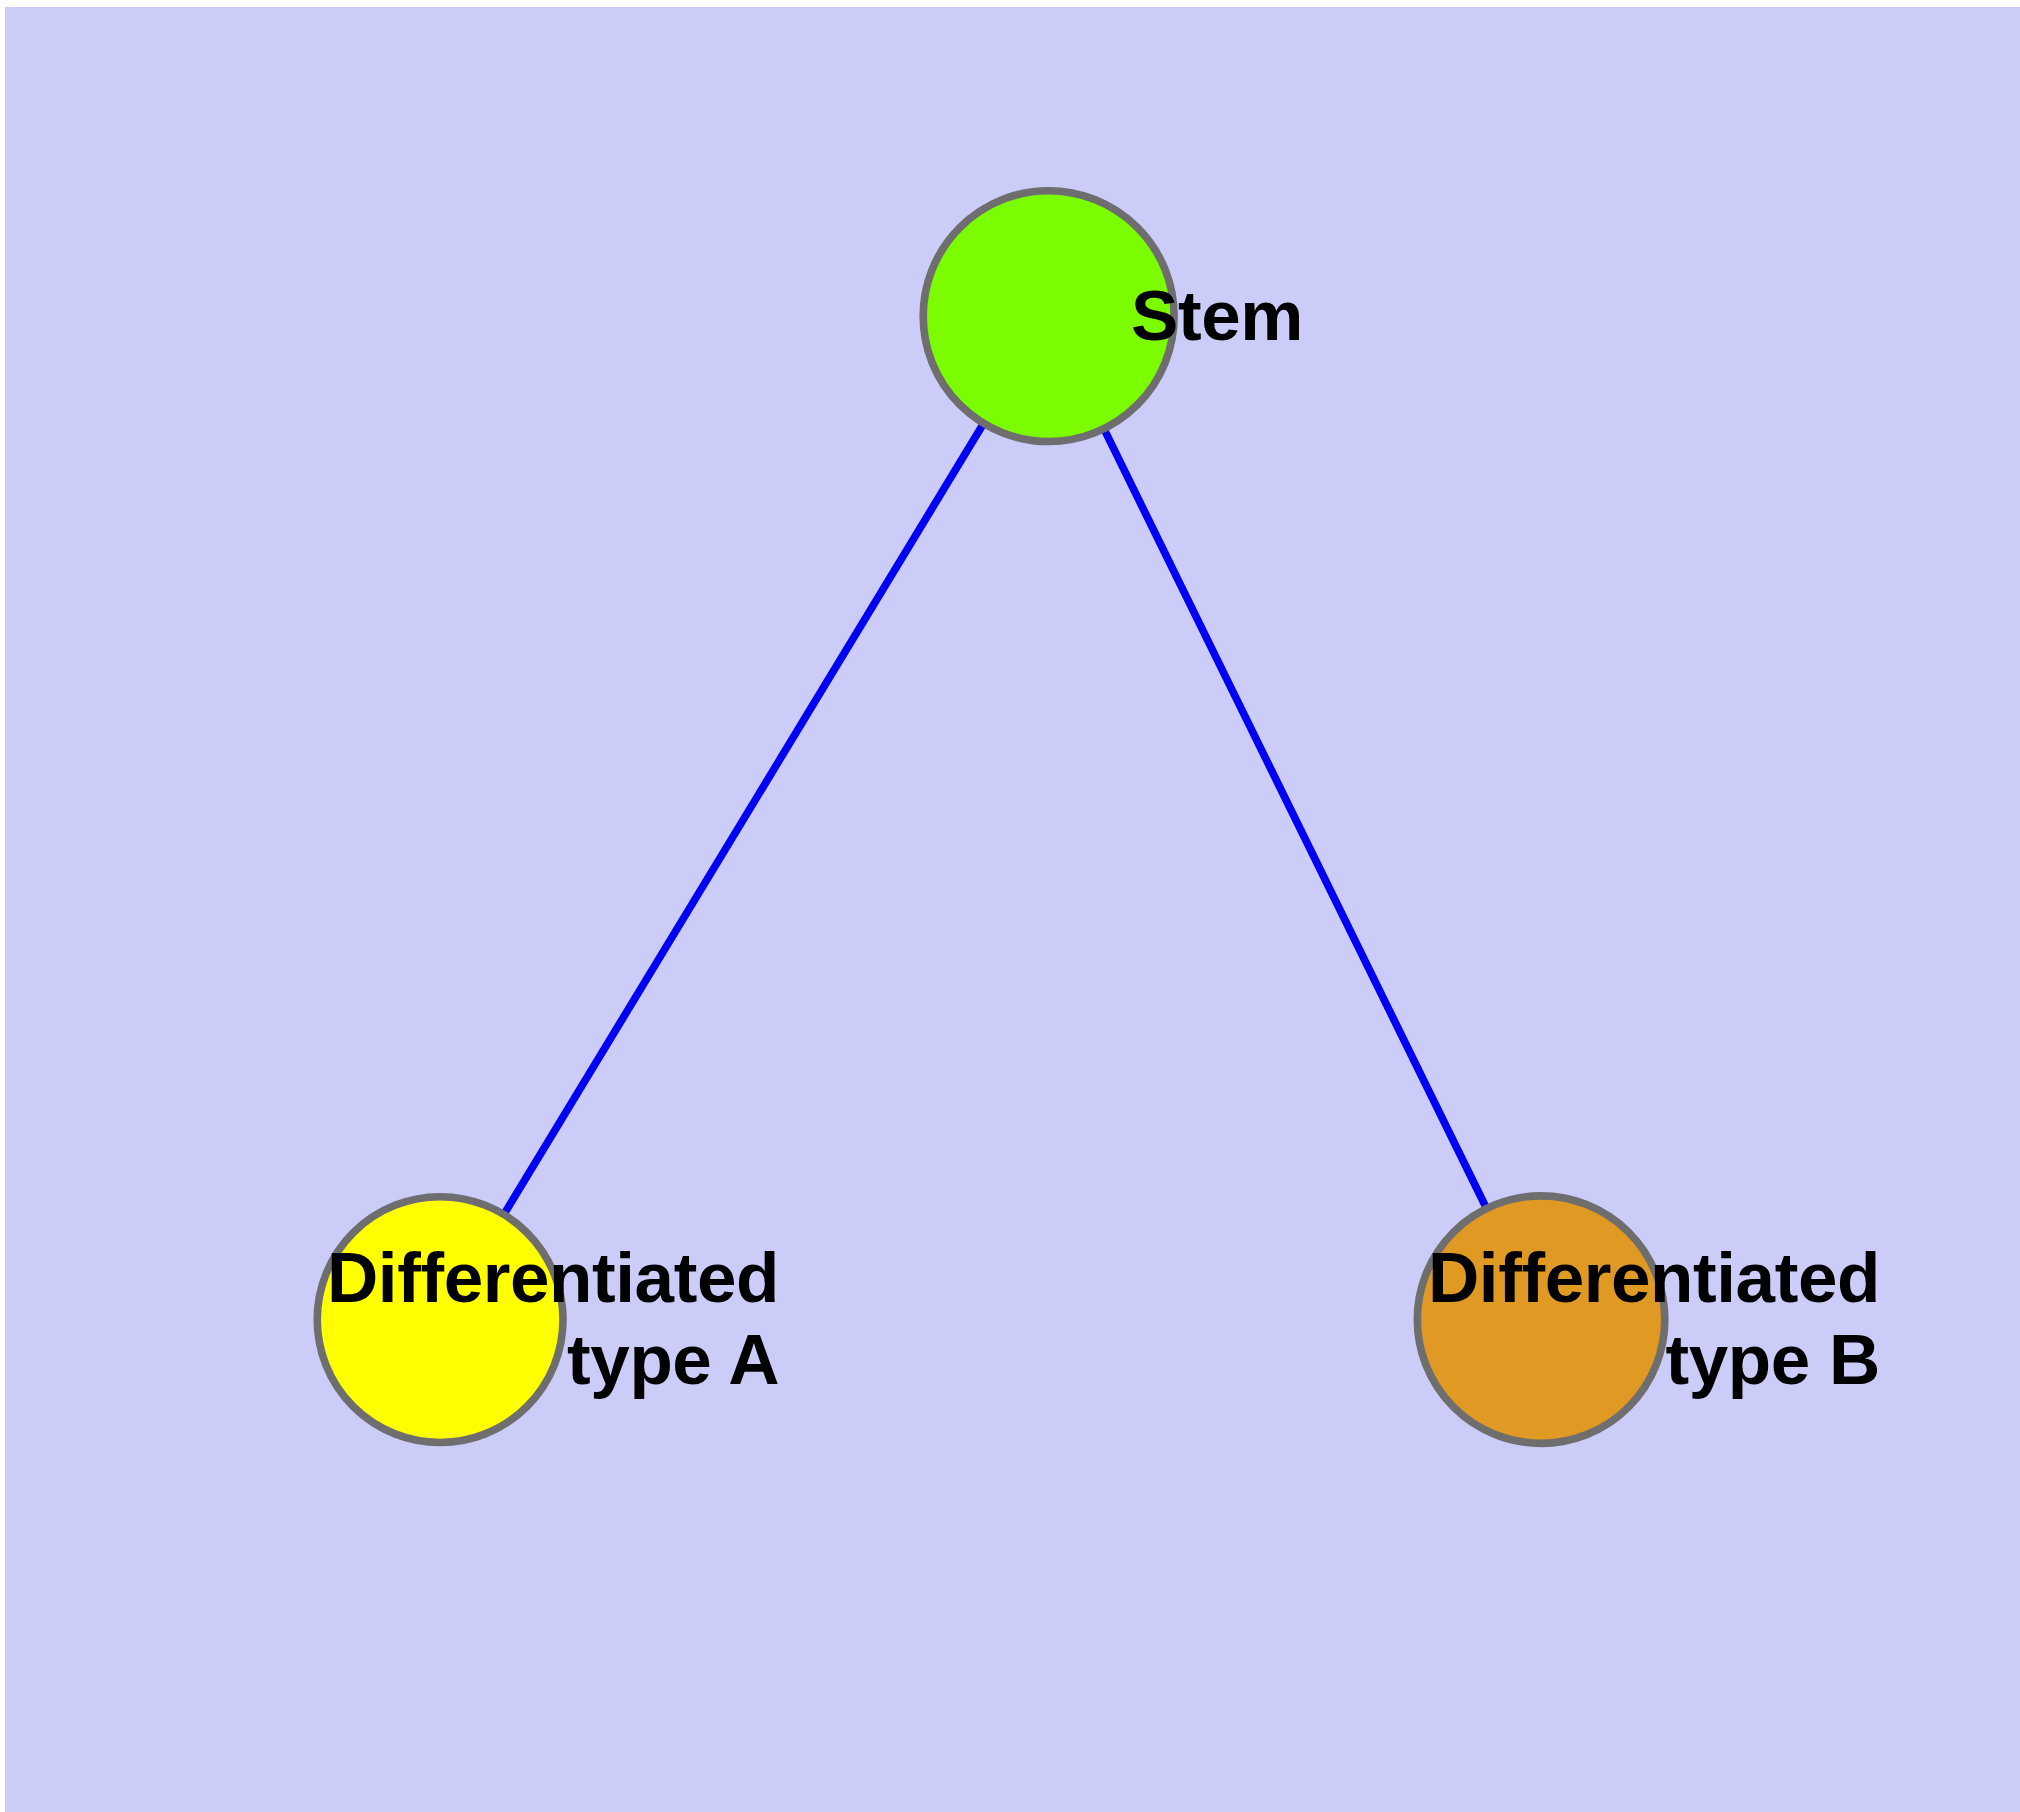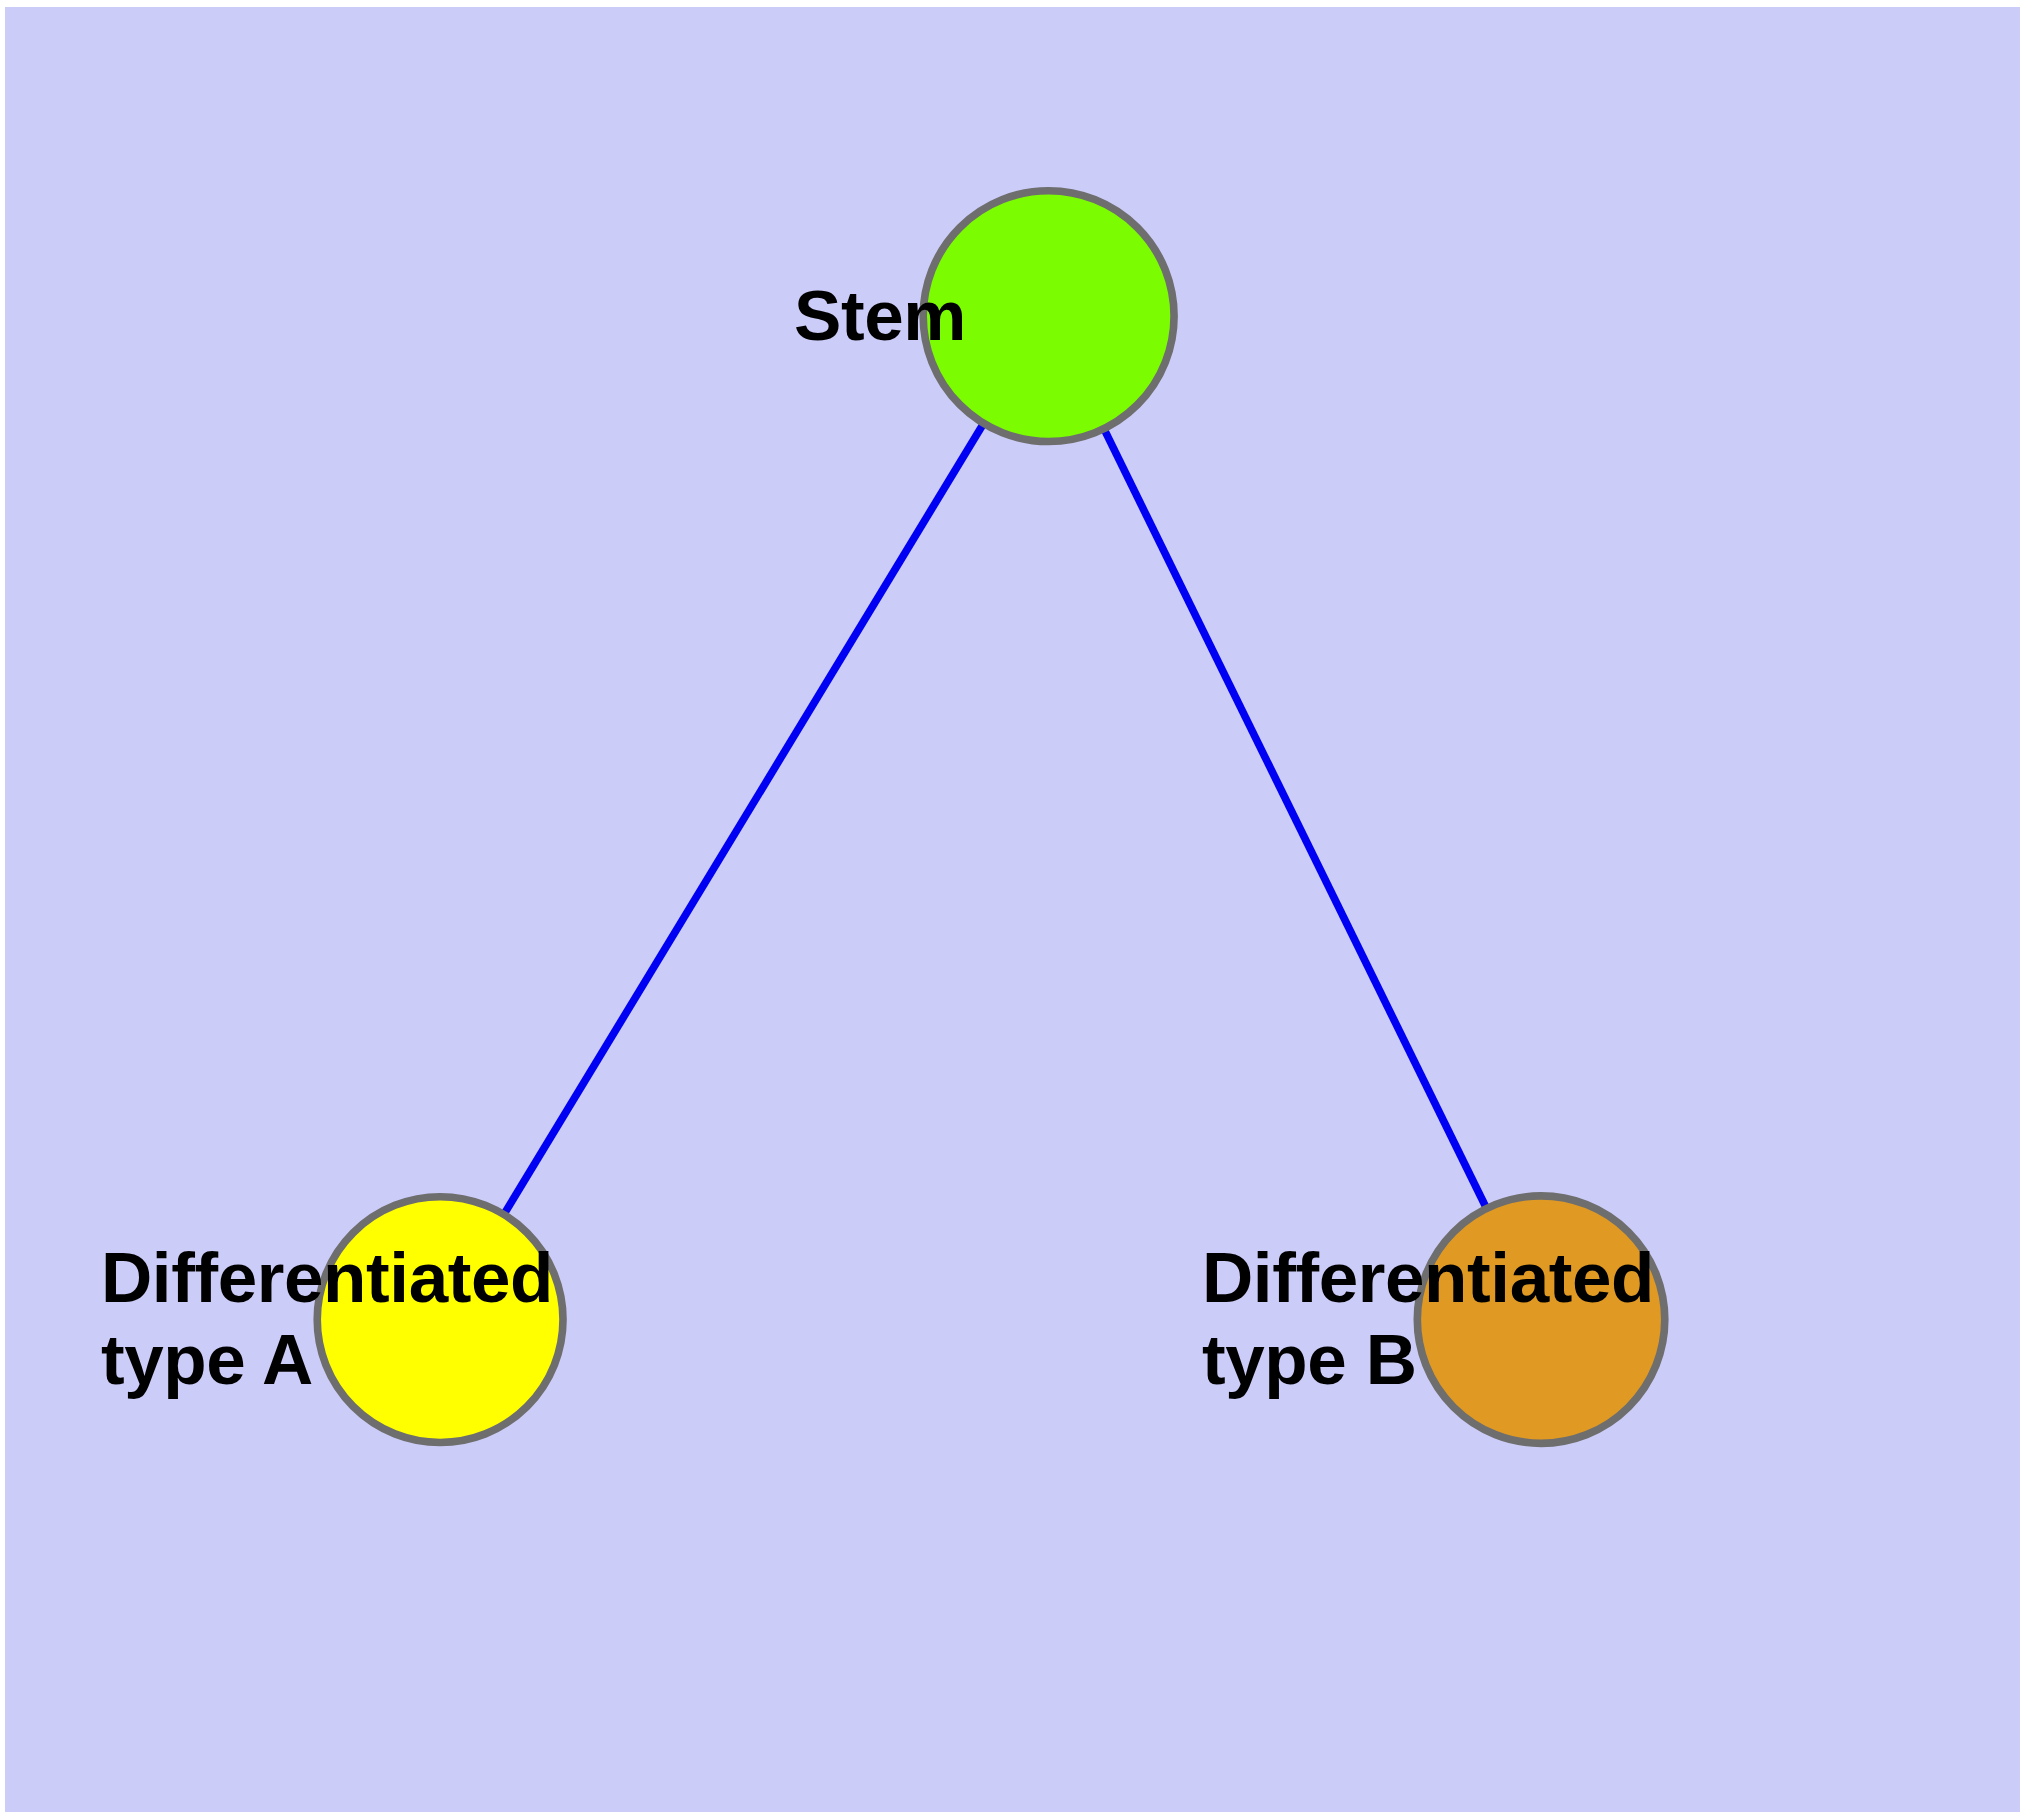--- a/index.html
+++ b/index.html
@@ -39,21 +39,21 @@
     stroke-width: 9;
   }
   .edge-line {
     stroke: #0000f2;
     stroke-width: 9;
     stroke-linecap: butt;
     fill: none;
   }
   .node-label {
     position: absolute;
-    text-align: left;
+    text-align: right;
     font-family: "Liberation Sans", sans-serif;
     font-weight: bold;
     color: #000000;
     line-height: 1.16;
     white-space: pre;
     pointer-events: none;
     letter-spacing: -0.4px;
   }
   #label-stem {
     left: 794px;

